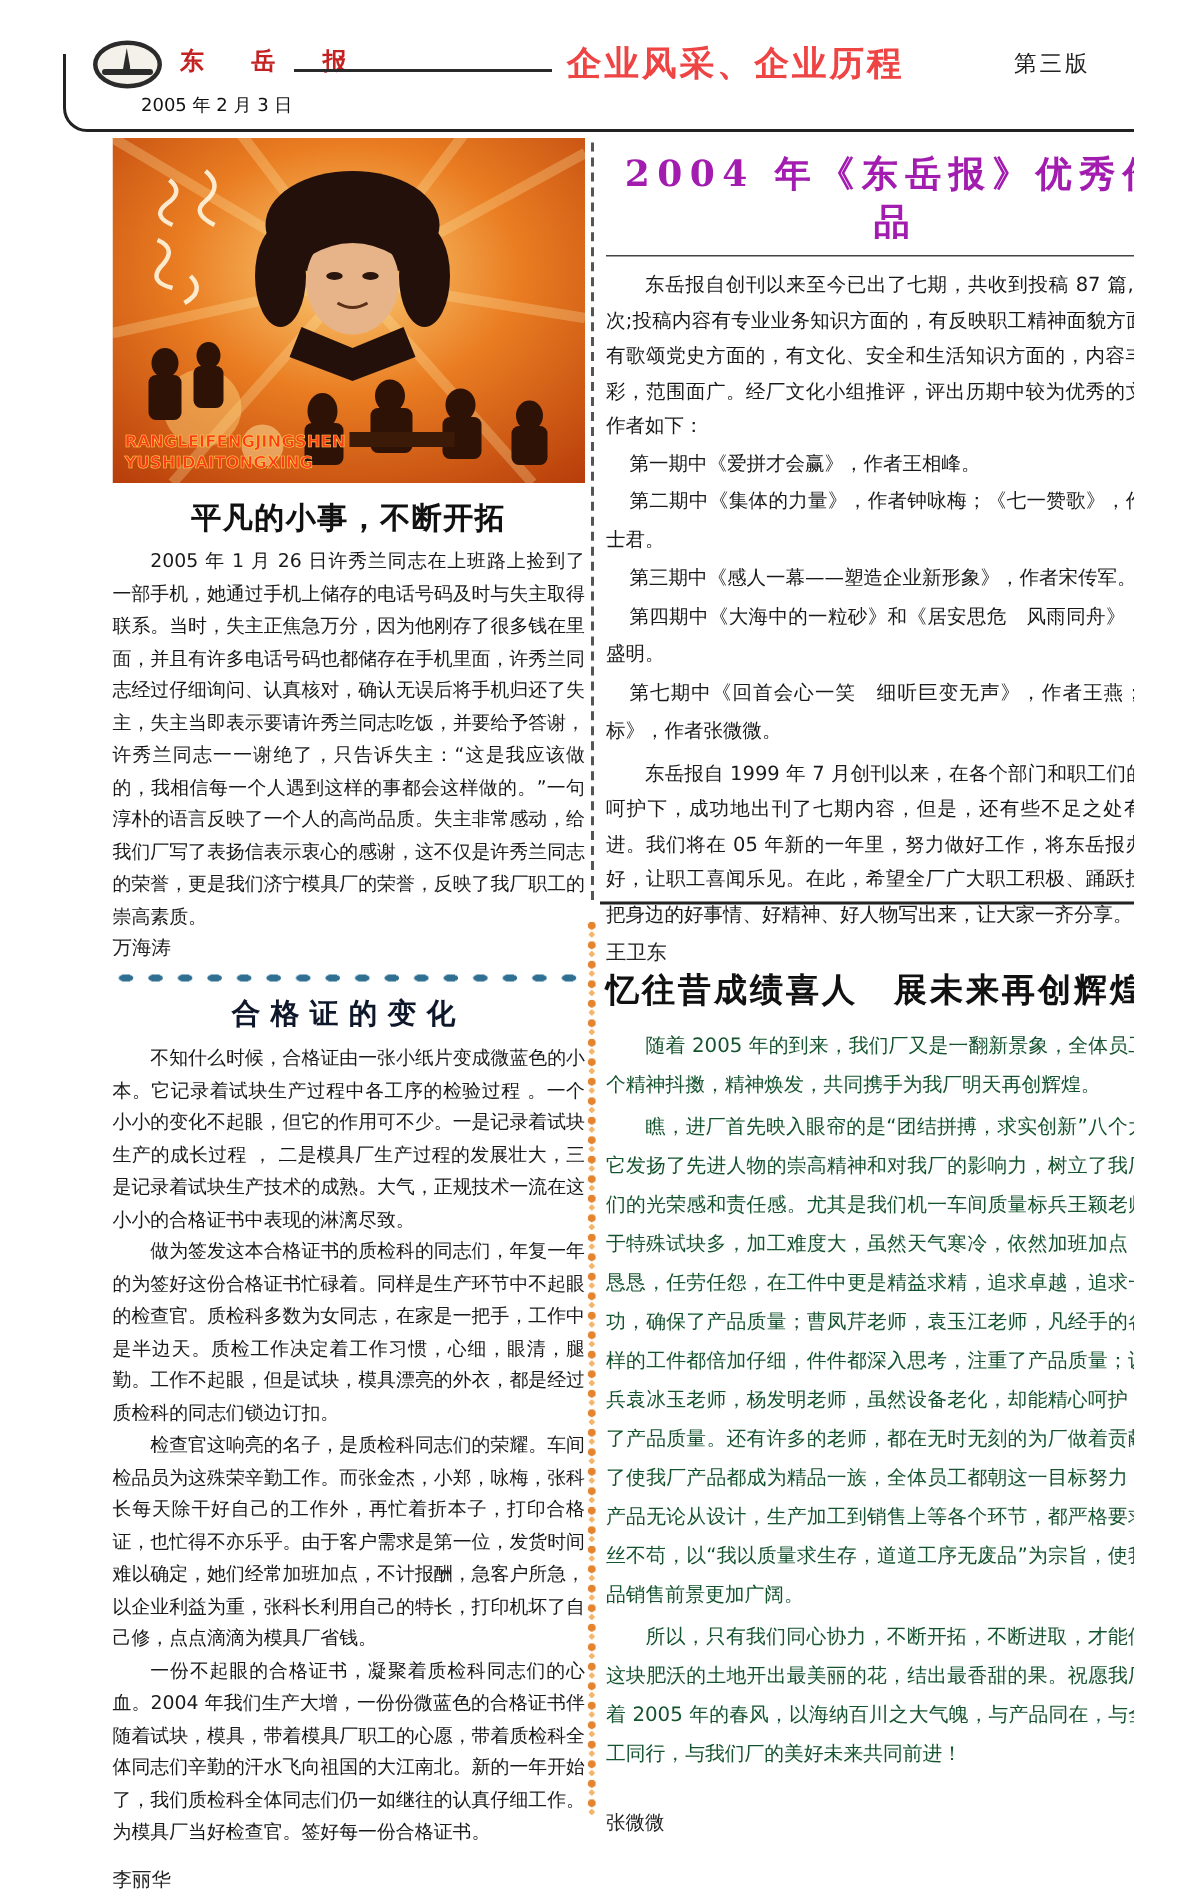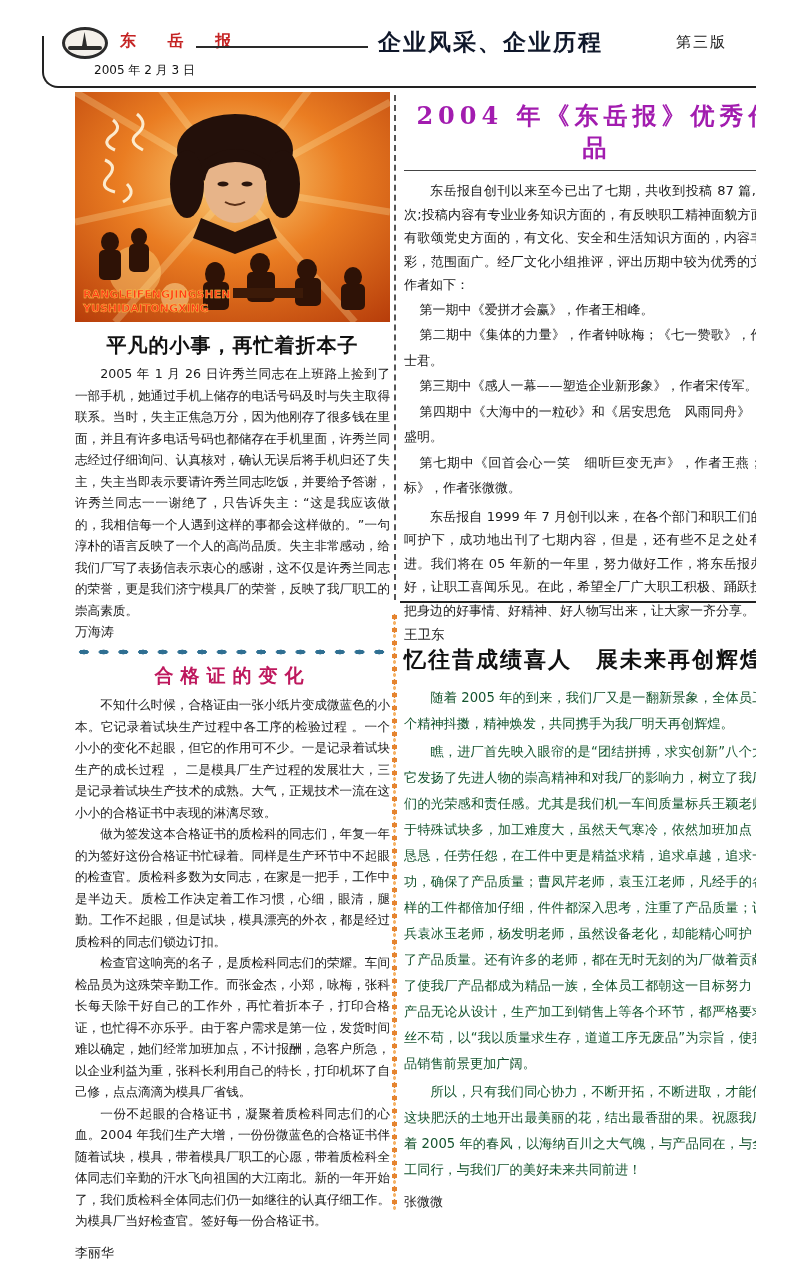--- a/index.html
+++ b/index.html
@@ -10,21 +10,21 @@
   .hdr-frame{position:absolute;left:42px;top:36px;width:753px;height:50px;
              border-left:2px solid #222;border-bottom:2px solid #222;border-bottom-left-radius:16px;}
   .logo{position:absolute;left:62px;top:27px;width:46px;height:32px;}
   .logo .oval{position:absolute;inset:0;border:3px solid #2b2b2b;border-radius:50%;background:#f4f0ea;}
   .logo .bar{position:absolute;left:6px;right:6px;top:19px;height:4px;background:#2b2b2b;border-radius:2px;}
   .logo .tower{position:absolute;left:20px;top:5px;width:5px;height:14px;background:#2b2b2b;
                clip-path:polygon(50% 0,100% 100%,0 100%);}
   .masthead{position:absolute;left:120px;top:31px;font-size:16px;font-weight:bold;color:#c42222;
             letter-spacing:13px;font-family:"DejaVu Serif","Liberation Serif",serif;}
   .hdr-line{position:absolute;left:196px;top:46px;width:172px;height:2px;background:#2a2a2a;}
-  .section-title{position:absolute;left:378px;top:27px;font-size:23px;font-weight:bold;color:#0f172a;letter-spacing:2px;}
+  .section-title{position:absolute;left:378px;top:27px;font-size:23px;font-weight:bold;color:#ef4444;letter-spacing:2px;}
   .page-no{position:absolute;left:676px;top:33px;font-size:15px;color:#222;letter-spacing:2px;}
   .hdr-date{position:absolute;left:94px;top:62px;font-size:12px;color:#111;}
 
   
   .col-left{position:absolute;left:75px;top:92px;width:315px;}
   .col-right-top{position:absolute;left:404px;top:92px;width:386px;}
   .col-right-bottom{position:absolute;left:404px;top:616px;width:388px;}
   .v-dash{position:absolute;left:394px;top:95px;height:505px;width:0;border-left:2px dashed #555;}
   .v-lace{position:absolute;left:390px;top:612px;height:600px;width:9px;
           background-image:radial-gradient(circle 3.5px at 4.5px 5px, #e5842f 72%, rgba(0,0,0,0) 78%),
@@ -35,37 +35,37 @@
   .poster{width:315px;height:230px;display:block;}
   .h-article1{margin:10px 0 4px 0;text-align:center;font-size:20px;font-weight:bold;letter-spacing:1px;color:#111;}
   .body-sm{font-size:12.6px;line-height:21.5px;text-align:justify;color:#191919;}
   .para{text-indent:2em;margin:0;}
   .author{text-align:left;font-size:13px;color:#222;margin-top:2px;}
   .author.a1{padding-right:58px;}
   .author.a2{padding-right:92px;margin-top:12px;}
   .oval-divider{height:10px;margin:6px 0 4px 0;
     background-image:radial-gradient(ellipse 7px 3.6px at 9px 5px, #2f6f92 66%, rgba(0,0,0,0) 72%);
     background-size:19.7px 10px;background-repeat:repeat-x;}
-  .h-article2{margin:6px 0 5px 0;text-align:center;font-size:19px;font-weight:bold;letter-spacing:7px;color:#be185d;}
+  .h-article2{margin:6px 0 5px 0;text-align:center;font-size:19px;font-weight:bold;letter-spacing:7px;color:#0f172a;}
 
   
   .h-right1{margin:8px 0 6px 0;text-align:center;font-size:24px;font-weight:bold;letter-spacing:5px;color:#a21caf;
             font-family:"DejaVu Serif","Liberation Serif",serif;}
   .rule-under-title{height:1px;background:#444;margin:2px 0 8px 0;}
   .body-md{font-size:13px;line-height:23.5px;text-align:justify;color:#191919;}
   .issue-item{text-indent:1.2em;margin:0;line-height:25.5px;text-align:justify;}
   .closing{margin-top:4px;}
   .author.r1{padding-right:148px;font-size:13.5px;margin-top:4px;}
   .hr-right{position:absolute;left:400px;top:601px;width:392px;height:2px;background:#222;}
 
   
   .h-right2{margin:29px 0 10px 0;font-size:22px;font-weight:bold;letter-spacing:2px;color:#111;}
   .body-lg{font-size:13.2px;line-height:26px;text-align:justify;color:#14532d;}
   .body-lg .para{margin-bottom:2px;}
-  .author.r2{padding-right:66px;margin-top:10px;}
+  .author.r2{padding-right:66px;margin-top:23px;}
 </style>
 </head>
 <body>
 
 <div class="page">
 
   <div class="hdr-frame"></div>
 
   <div class="logo">
     <div class="oval"></div>
@@ -139,21 +139,21 @@
         <ellipse cx="35" cy="150" rx="9" ry="10"></ellipse>
           <rect x="24" y="158" width="22" height="30" rx="5"></rect>
         <ellipse cx="64" cy="145" rx="8" ry="9"></ellipse>
           <rect x="54" y="152" width="20" height="28" rx="5"></rect>
       </g>
 
       <text x="8" y="206" font-size="11" font-weight="bold" fill="#ff3c1a" stroke="#ffd24a" stroke-width="0.4">RANGLEIFENGJINGSHEN</text>
       <text x="8" y="220" font-size="11" font-weight="bold" fill="#ff3c1a" stroke="#ffd24a" stroke-width="0.4">YUSHIDAITONGXING</text>
     </svg>
 
-    <div class="h-article1">平凡的小事，再忙着折本子</div>
+    <div class="h-article1">平凡的小事，不断开拓</div>
     <div class="body-sm">
       <p class="para">2005 年 1 月 26 日许秀兰同志在上班路上捡到了一部手机，她通过手机上储存的电话号码及时与失主取得联系。当时，失主正焦急万分，因为他刚存了很多钱在里面，并且有许多电话号码也都储存在手机里面，许秀兰同志经过仔细询问、认真核对，确认无误后将手机归还了失主，失主当即表示要请许秀兰同志吃饭，并要给予答谢，许秀兰同志一一谢绝了，只告诉失主：“这是我应该做的，我相信每一个人遇到这样的事都会这样做的。”一句淳朴的语言反映了一个人的高尚品质。失主非常感动，给我们厂写了表扬信表示衷心的感谢，这不仅是许秀兰同志的荣誉，更是我们济宁模具厂的荣誉，反映了我厂职工的崇高素质。</p>
     </div>
     <div class="author a1">万海涛</div>
 
     <div class="oval-divider"></div>
 
     <div class="h-article2">合格证的变化</div>
     <div class="body-sm">
       <p class="para">不知什么时候，合格证由一张小纸片变成微蓝色的小本。它记录着试块生产过程中各工序的检验过程 。一个小小的变化不起眼，但它的作用可不少。一是记录着试块生产的成长过程 ， 二是模具厂生产过程的发展壮大，三是记录着试块生产技术的成熟。大气，正规技术一流在这小小的合格证书中表现的淋漓尽致。</p>

